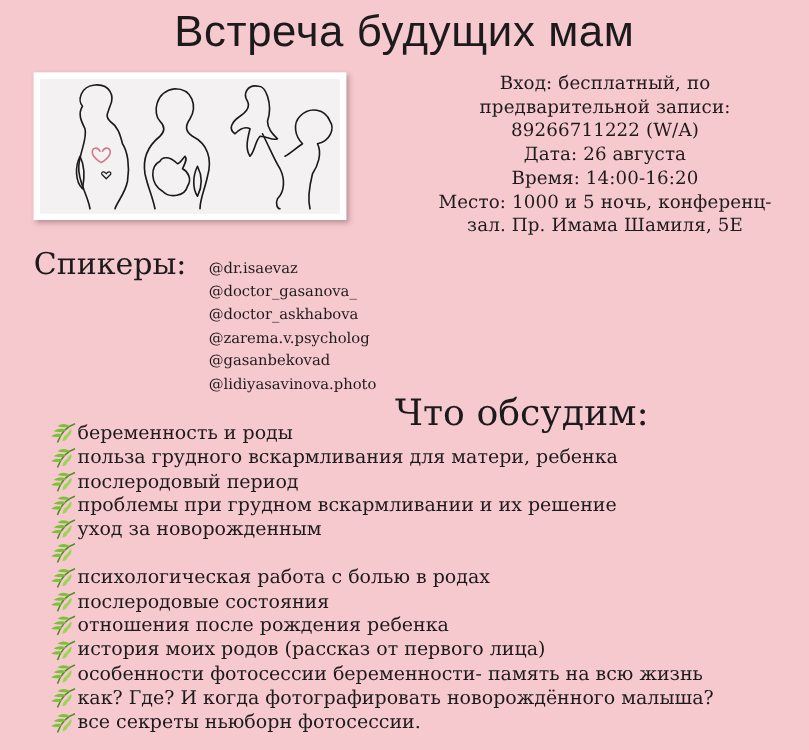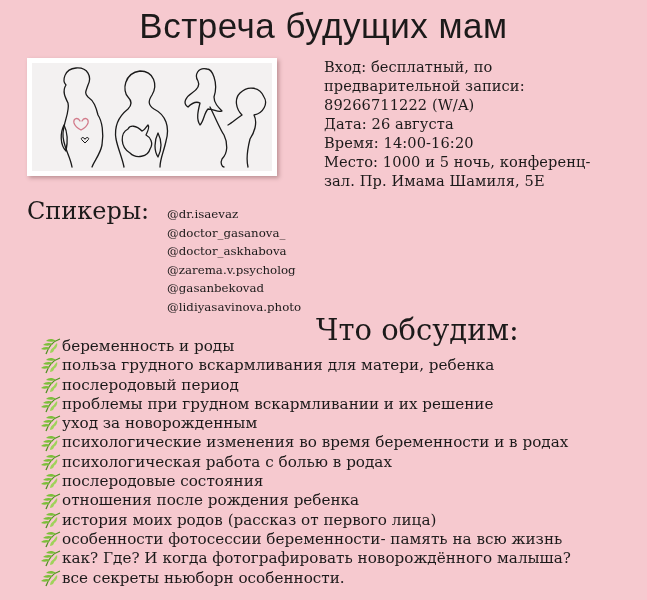--- a/index.html
+++ b/index.html
@@ -18,37 +18,37 @@
   .illustration {
     position:absolute; left:27px; top:58px; width:240px; height:108px;
     background:#f3f1f1; border:5px solid #ffffff;
     box-shadow: 2px 2px 4px rgba(120,80,80,0.45);
   }
   .illustration svg { width:100%; height:100%; display:block; }
   .info {
     position:absolute; left:324px; top:57px; width:320px;
     font-size:14.6px; line-height:19px; letter-spacing:0.1px;
   }
-  .info div { white-space:nowrap; }
+  .info div { white-space:nowrap;text-align:center; }
   .speakers-label {
     position:absolute; left:27px; top:197px; font-size:24px;
   }
   .speakers {
     position:absolute; left:167px; top:205px;
     font-size:11.8px; line-height:18.5px;
   }
   .discuss-title {
     position:absolute; left:316px; top:313px; font-size:29px;
   }
   .topics {
     position:absolute; left:40px; top:337px; width:605px;
     list-style:none; margin:0; padding:0;
     font-size:15.2px; line-height:19.3px;
   }
-  .topics li { display:flex; align-items:center; white-space:nowrap; }
+  .topics li { display:flex; align-items:flex-end; white-space:nowrap; }
   .leaf { width:22px; height:19px; flex:0 0 22px; display:inline-block; }
   .leaf svg { width:22px; height:19px; display:block; }
 </style>
 </head>
 <body>
 
 <div class="title">Встреча будущих мам</div>
 
 <div class="illustration">
   <svg viewBox="0 0 240 108" fill="none" stroke="#1a1a1a" stroke-width="1.3" stroke-linejoin="round" stroke-linecap="round">
@@ -160,21 +160,20 @@
       <span class="leaf">
         <svg viewBox="0 0 22 19">
           <path d="M20 2 C14 4 9 8 6 17" stroke="#4f8f22" stroke-width="1.3" fill="none"></path>
           <path d="M16 4 C12 1 8 2 6 4 C10 5 13 5 16 4 Z" fill="#7cbf3a"></path>
           <path d="M13 7 C9 5 5 6 3 8 C7 9 10 9 13 7 Z" fill="#7cbf3a"></path>
           <path d="M10 11 C7 9 3 10 1 12 C4 13 7 13 10 11 Z" fill="#7cbf3a"></path>
           <path d="M17 6 C18 9 16 12 13 13 C13 10 15 8 17 6 Z" fill="#9fd25a"></path>
           <path d="M14 10 C15 13 13 16 10 16 C10 13 12 11 14 10 Z" fill="#9fd25a"></path>
         </svg>
       </span>
-      <span>психологические изменения во время беременности и в родах</span>
     </li>
   <li>
       <span class="leaf">
         <svg viewBox="0 0 22 19">
           <path d="M20 2 C14 4 9 8 6 17" stroke="#4f8f22" stroke-width="1.3" fill="none"></path>
           <path d="M16 4 C12 1 8 2 6 4 C10 5 13 5 16 4 Z" fill="#7cbf3a"></path>
           <path d="M13 7 C9 5 5 6 3 8 C7 9 10 9 13 7 Z" fill="#7cbf3a"></path>
           <path d="M10 11 C7 9 3 10 1 12 C4 13 7 13 10 11 Z" fill="#7cbf3a"></path>
           <path d="M17 6 C18 9 16 12 13 13 C13 10 15 8 17 6 Z" fill="#9fd25a"></path>
           <path d="M14 10 C15 13 13 16 10 16 C10 13 12 11 14 10 Z" fill="#9fd25a"></path>
@@ -251,15 +250,15 @@
       <span class="leaf">
         <svg viewBox="0 0 22 19">
           <path d="M20 2 C14 4 9 8 6 17" stroke="#4f8f22" stroke-width="1.3" fill="none"></path>
           <path d="M16 4 C12 1 8 2 6 4 C10 5 13 5 16 4 Z" fill="#7cbf3a"></path>
           <path d="M13 7 C9 5 5 6 3 8 C7 9 10 9 13 7 Z" fill="#7cbf3a"></path>
           <path d="M10 11 C7 9 3 10 1 12 C4 13 7 13 10 11 Z" fill="#7cbf3a"></path>
           <path d="M17 6 C18 9 16 12 13 13 C13 10 15 8 17 6 Z" fill="#9fd25a"></path>
           <path d="M14 10 C15 13 13 16 10 16 C10 13 12 11 14 10 Z" fill="#9fd25a"></path>
         </svg>
       </span>
-      <span>все секреты ньюборн особенности.</span>
+      <span>все секреты ньюборн фотосессии.</span>
     </li>
 </ul>
 
 </body></html>

